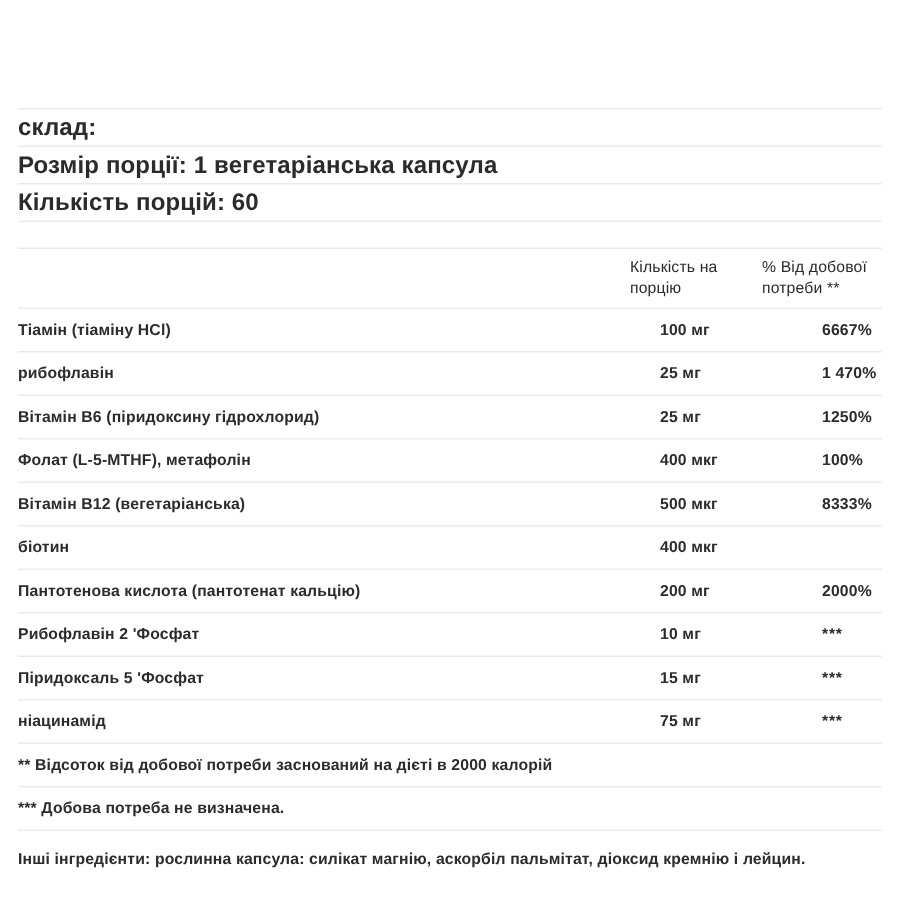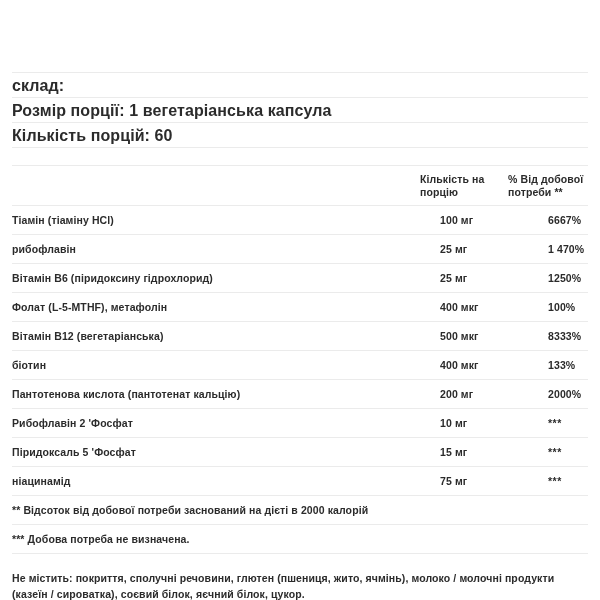--- a/index.html
+++ b/index.html
@@ -64,24 +64,23 @@
   .gaprow {
     height: 18px;
   }
 
   
   .headrow {
     min-height: 40px;
     padding-top: 6px;
     padding-bottom: 5px;
     font-size: 10.5px;
-    font-weight: bold;
+    font-weight: normal;
     line-height: 13.5px;
     letter-spacing: 0.1px;
-    align-items: center;
   }
   .headrow .c-name { }
   .headrow .c-amt,
   .headrow .c-dv { }
 
   
   .nutrow {
     height: 29px;
     line-height: 29px;
     font-size: 10.5px;
@@ -169,21 +168,20 @@
     <div class="c-dv">100%</div>
   </div>
   <div class="srow nutrow">
     <div class="c-name">Вітамін B12 (вегетаріанська)</div>
     <div class="c-amt">500 мкг</div>
     <div class="c-dv">8333%</div>
   </div>
   <div class="srow nutrow">
     <div class="c-name">біотин</div>
     <div class="c-amt">400 мкг</div>
-    <div class="c-dv">133%</div>
   </div>
   <div class="srow nutrow">
     <div class="c-name">Пантотенова кислота (пантотенат кальцію)</div>
     <div class="c-amt">200 мг</div>
     <div class="c-dv">2000%</div>
   </div>
   <div class="srow nutrow">
     <div class="c-name">Рибофлавін 2 'Фосфат</div>
     <div class="c-amt">10 мг</div>
     <div class="c-dv stars">***</div>
@@ -201,16 +199,17 @@
 
   <div class="srow footrow">
     <div class="c-name" style="flex:1 1 auto;max-width:none">** Відсоток від добової потреби заснований на дієті в 2000 калорій</div>
   </div>
   <div class="srow footrow">
     <div class="c-name" style="flex:1 1 auto;max-width:none">*** Добова потреба не визначена.</div>
   </div>
 
   <div class="tablebottom"></div>
 
+  <p class="para para-other">Інші інгредієнти: рослинна капсула: силікат магнію, аскорбіл пальмітат, діоксид кремнію і лейцин.</p>
 
   <p class="para para-free">Не містить: покриття, сполучні речовини, глютен (пшениця, жито, ячмінь), молоко / молочні продукти (казеїн / сироватка), соєвий білок, яєчний білок, цукор.</p>
 
 </div>
 
 </body></html>

